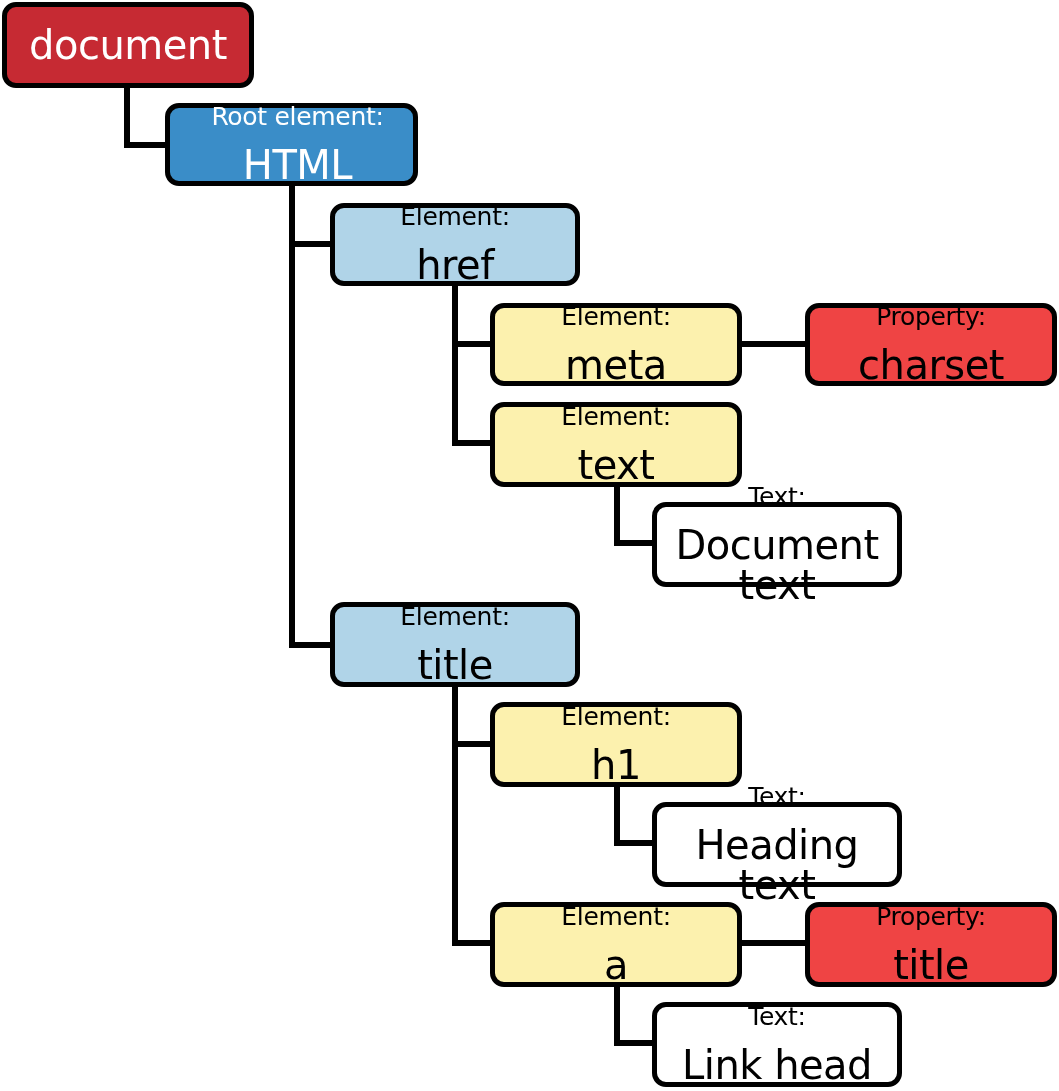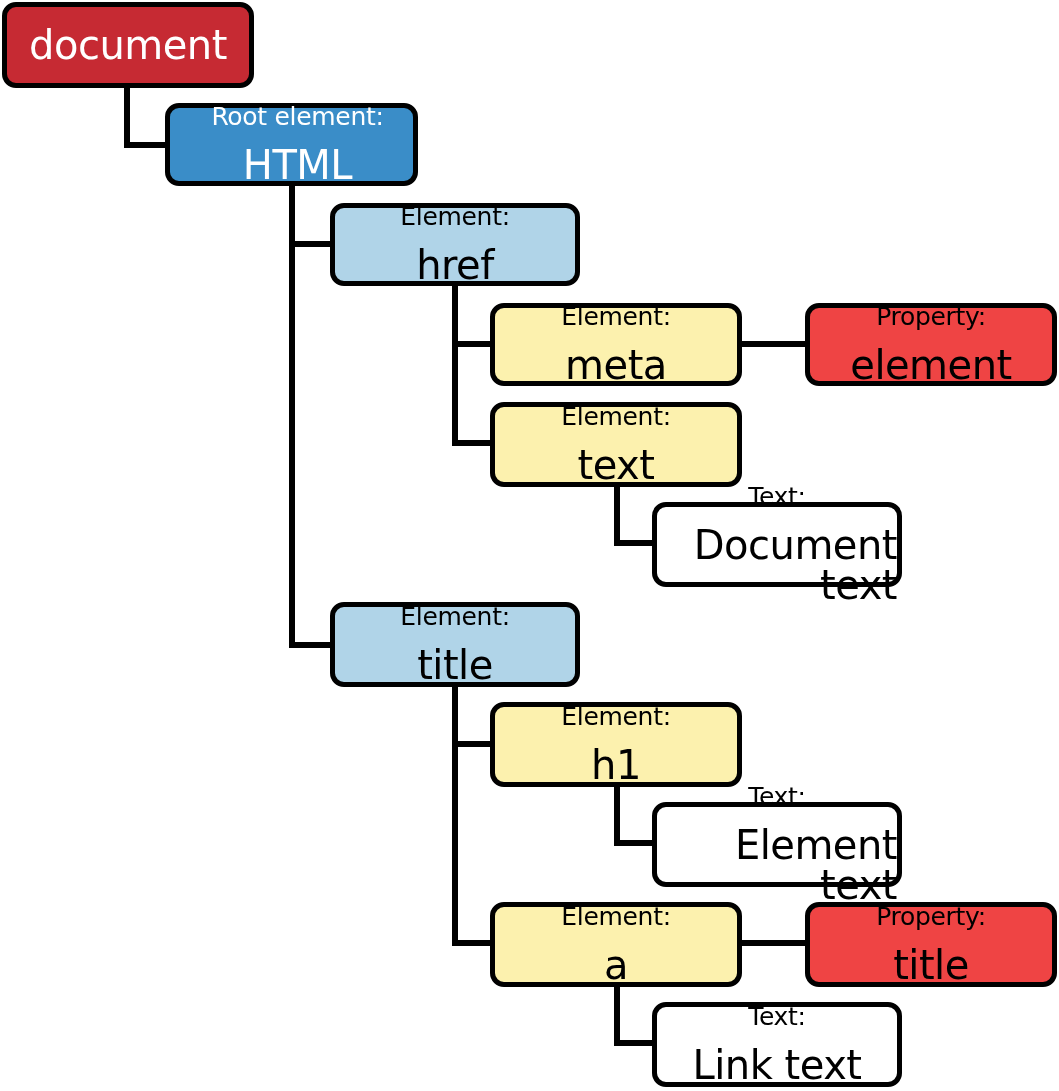--- a/index.html
+++ b/index.html
@@ -43,21 +43,21 @@
   }
   .node.single .name {
     font-size: 40px;
     margin-top: 0;
   }
   .n-document { background: #c62a33; color: #ffffff; }
   .n-root     { background: #3a8dc8; color: #ffffff; }
   .n-struct   { background: #b0d4e8; color: #000000; }
   .n-element  { background: #fcf1ae; color: #000000; }
   .n-property { background: #ef4444; color: #000000; }
-  .n-text     { background: #ffffff; color: #000000; text-align: right; }
+  .n-text     { background: #ffffff; color: #000000; }
 
   .conn {
     position: absolute;
     background: #000000;
     z-index: 1;
   }
 </style>
 </head>
 <body>
 
@@ -105,21 +105,21 @@
     <span class="name">href</span>
   </div>
 
   <div class="node n-element" style="left:490px; top:303px; width:252px; height:83px;">
     <span class="kind">Element:</span>
     <span class="name">meta</span>
   </div>
 
   <div class="node n-property" style="left:805px; top:303px; width:252px; height:83px;">
     <span class="kind">Property:</span>
-    <span class="name">element</span>
+    <span class="name">charset</span>
   </div>
 
   <div class="node n-element" style="left:490px; top:402px; width:252px; height:85px;">
     <span class="kind">Element:</span>
     <span class="name">text</span>
   </div>
 
   <div class="node n-text" style="left:652px; top:502px; width:250px; height:85px;">
     <span class="kind">Text:</span>
     <span class="name">Document text</span>
@@ -130,31 +130,31 @@
     <span class="name">title</span>
   </div>
 
   <div class="node n-element" style="left:490px; top:702px; width:252px; height:85px;">
     <span class="kind">Element:</span>
     <span class="name">h1</span>
   </div>
 
   <div class="node n-text" style="left:652px; top:802px; width:250px; height:85px;">
     <span class="kind">Text:</span>
-    <span class="name">Element text</span>
+    <span class="name">Heading text</span>
   </div>
 
   <div class="node n-element" style="left:490px; top:902px; width:252px; height:85px;">
     <span class="kind">Element:</span>
     <span class="name">a</span>
   </div>
 
   <div class="node n-property" style="left:805px; top:902px; width:252px; height:85px;">
     <span class="kind">Property:</span>
     <span class="name">title</span>
   </div>
 
   <div class="node n-text" style="left:652px; top:1002px; width:250px; height:85px;">
     <span class="kind">Text:</span>
-    <span class="name">Link text</span>
+    <span class="name">Link head</span>
   </div>
 
 </div>
 
 </body></html>

